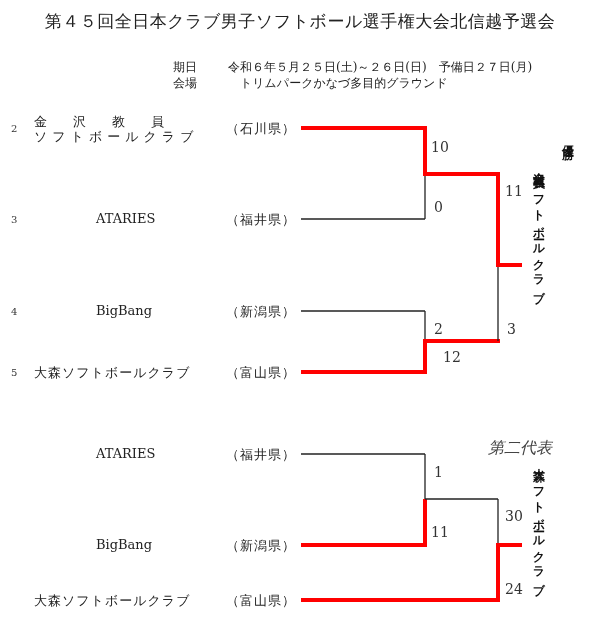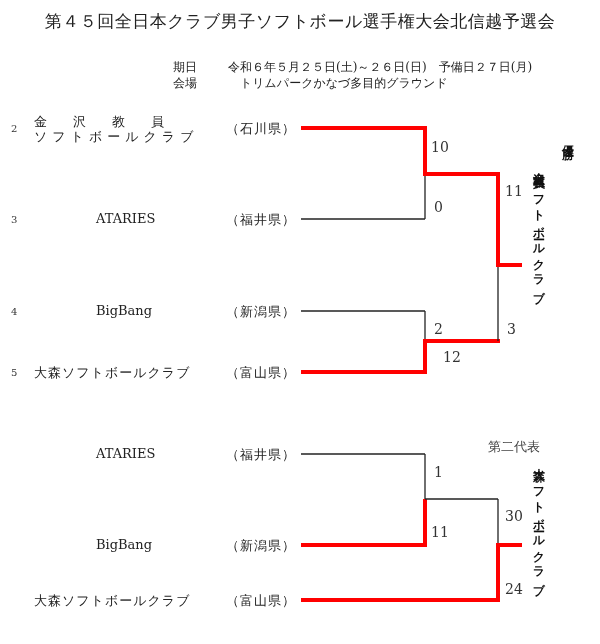--- a/index.html
+++ b/index.html
@@ -7,21 +7,21 @@
          font-family:"DejaVu Serif", "Liberation Serif", serif; color:#222; }
   .abs { position:absolute; white-space:nowrap; }
   .title { top:10px; left:0; width:600px; text-align:center; font-size:17px; letter-spacing:0.5px; }
   .meta { font-size:12px;margin-top:25px; }
   .seed { font-size:10px; color:#333; }
   .team { font-size:13px; }
   .pref { font-size:13px; letter-spacing:1px; }
   .score { font-size:14px; color:#333; }
   .vert { font-family:"DejaVu Sans", "Liberation Sans", sans-serif; font-weight:bold; font-size:12px;
           writing-mode:vertical-rl; letter-spacing:2px; color:#111; }
-  .label2 { font-size:13px; color:#444; }
+  .label2 { font-size:16px; color:#444;font-style:italic; }
   svg { position:absolute; left:0; top:0; }
 </style>
 </head>
 <body>
 
 <div class="abs title">第４５回全日本クラブ男子ソフトボール選手権大会北信越予選会</div>
 <div class="abs meta" style="top:34px;left:173px;">期日</div>
 <div class="abs meta" style="top:34px;left:228px;">令和６年５月２５日(土)～２６日(日)　予備日２７日(月)</div>
 <div class="abs meta" style="top:50px;left:173px;">会場</div>
 <div class="abs meta" style="top:50px;left:240px;">トリムパークかなづ多目的グラウンド</div>

